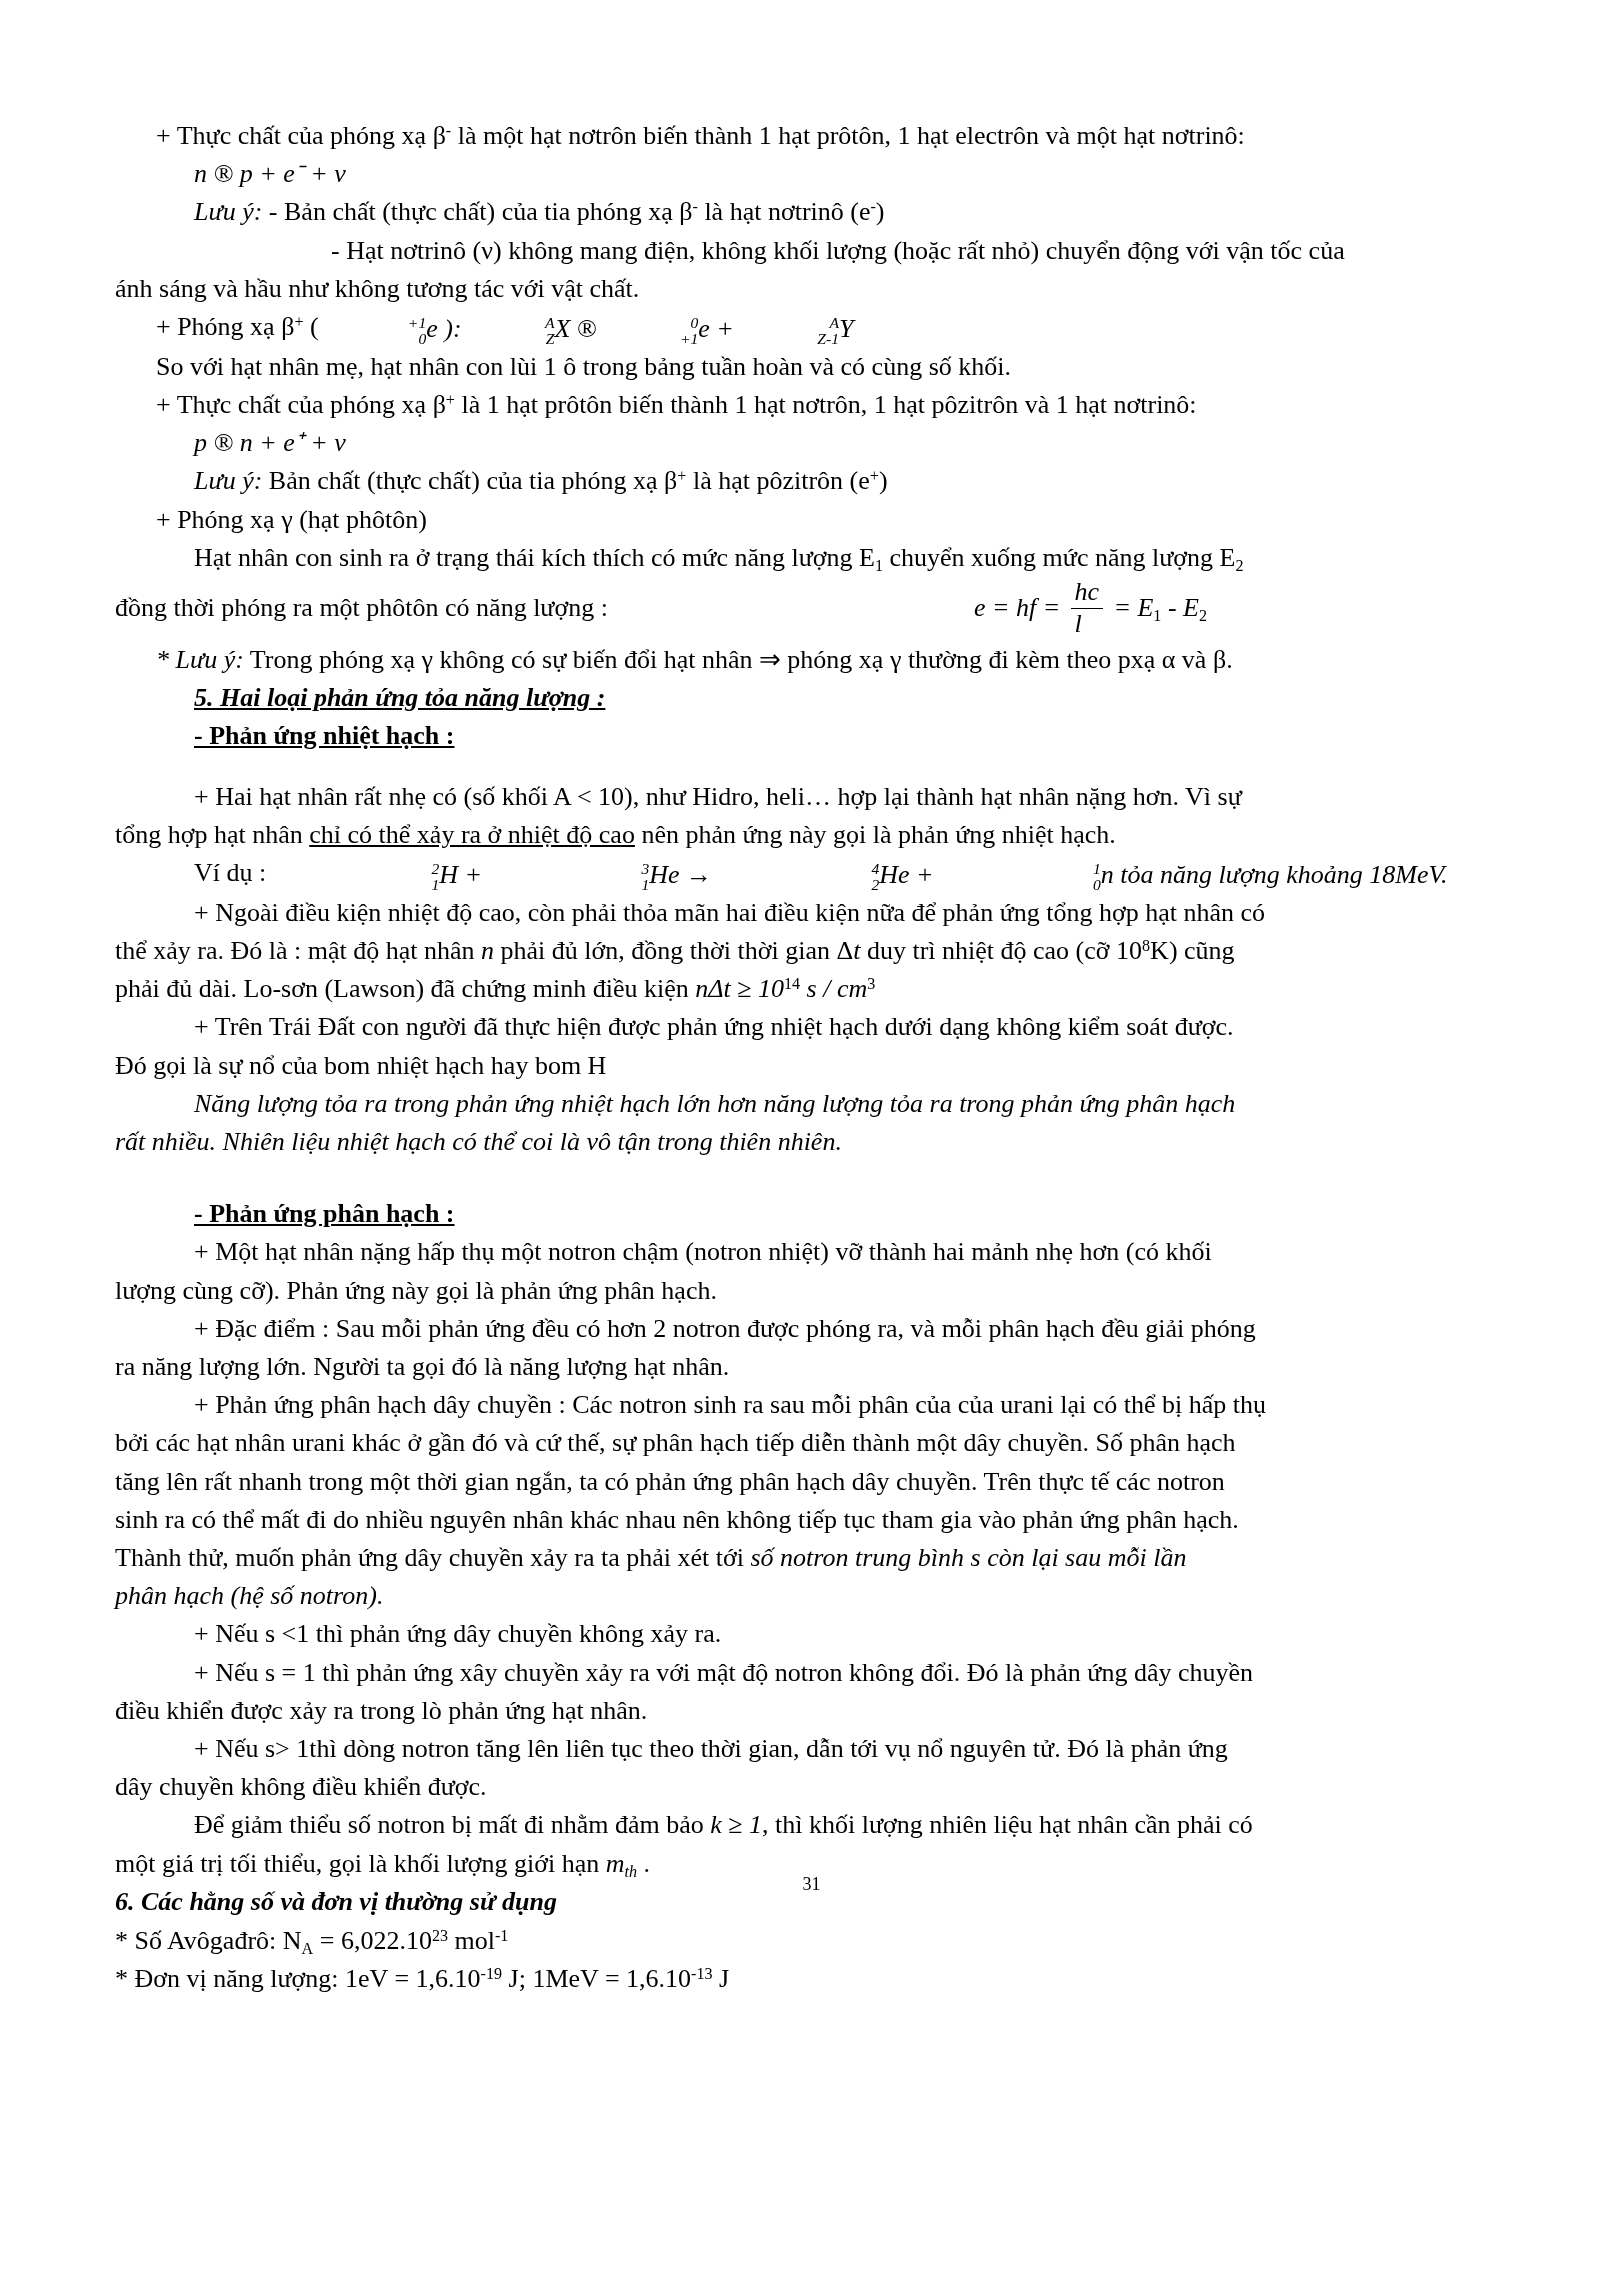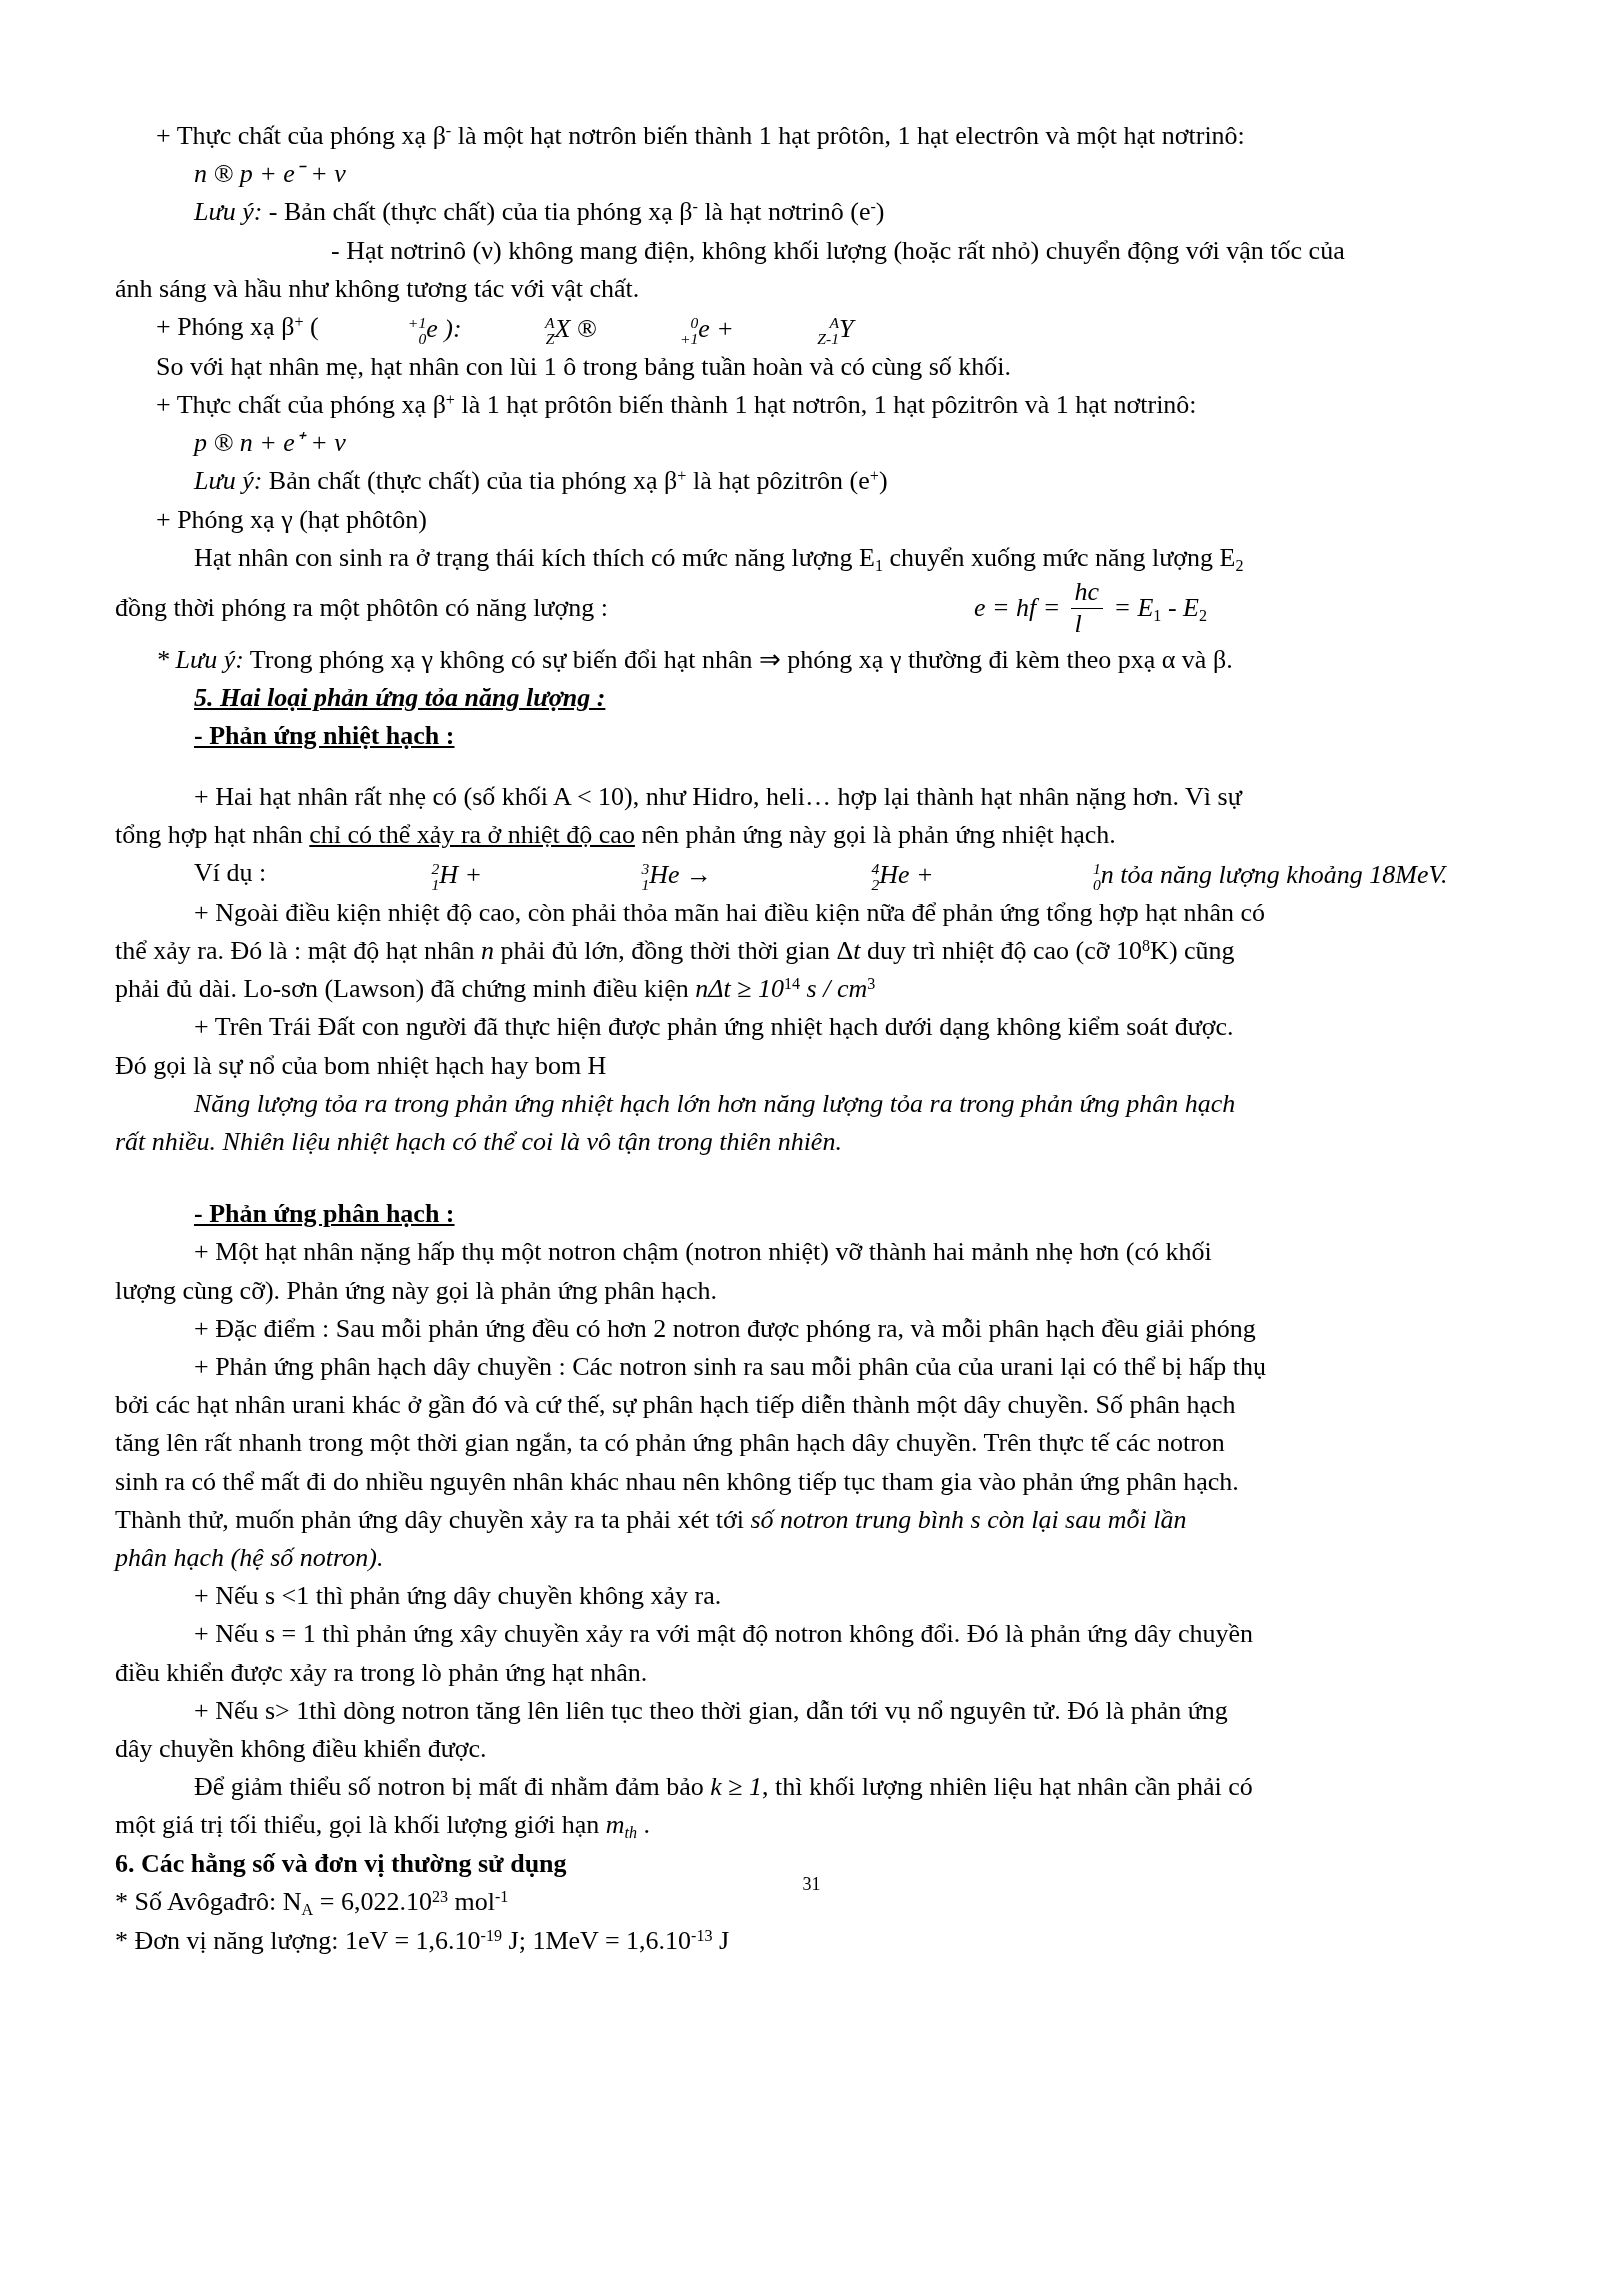--- a/index.html
+++ b/index.html
@@ -33,21 +33,21 @@
     text-indent: 41px;
   }
   .indent2 {
     text-indent: 79px;
   }
   .indent-big {
     text-indent: 216px;
   }
   .noindent { text-indent: 0; }
   .it { font-style: italic; }
-  .bi { font-weight: bold; }
+  .bi { font-weight: bold; font-style: italic; }
   .u { text-decoration: underline; }
   .bu { font-weight: bold; text-decoration: underline; }
   .biu { font-weight: bold; font-style: italic; text-decoration: underline; }
   sub { font-size: 0.62em; vertical-align: -0.28em; }
   sup { font-size: 0.62em; vertical-align: 0.5em; }
   .math { font-style: italic; font-family: "Liberation Serif", serif; }
   .nuc {
     display: inline-block;
     vertical-align: middle;
     position: relative;
@@ -216,20 +216,23 @@
     <p class="indent2">
       <span>+ Một hạt nhân nặng hấp thụ một notron chậm (notron nhiệt) vỡ thành hai mảnh nhẹ hơn (có khối</span>
     </p>
     <p class="noindent">
       <span>lượng cùng cỡ). Phản ứng này gọi là phản ứng phân hạch.</span>
     </p>
 
     <p class="indent2">
       <span>+ Đặc điểm : Sau mỗi phản ứng đều có hơn 2 notron được phóng ra, và mỗi phân hạch đều giải phóng</span>
     </p>
+    <p class="noindent">
+      <span>ra năng lượng lớn. Người ta gọi đó là năng lượng hạt nhân.</span>
+    </p>
 
     <p class="indent2">
       <span>+ Phản ứng phân hạch dây chuyền : Các notron sinh ra sau mỗi phân của của urani lại có thể bị hấp thụ</span>
     </p>
     <p class="noindent">
       <span>bởi các hạt nhân urani khác ở gần đó và cứ thế, sự phân hạch tiếp diễn thành một dây chuyền. Số phân hạch</span>
     </p>
     <p class="noindent">
       <span>tăng lên rất nhanh trong một thời gian ngắn, ta có phản ứng phân hạch dây chuyền.  Trên thực tế các notron</span>
     </p>

